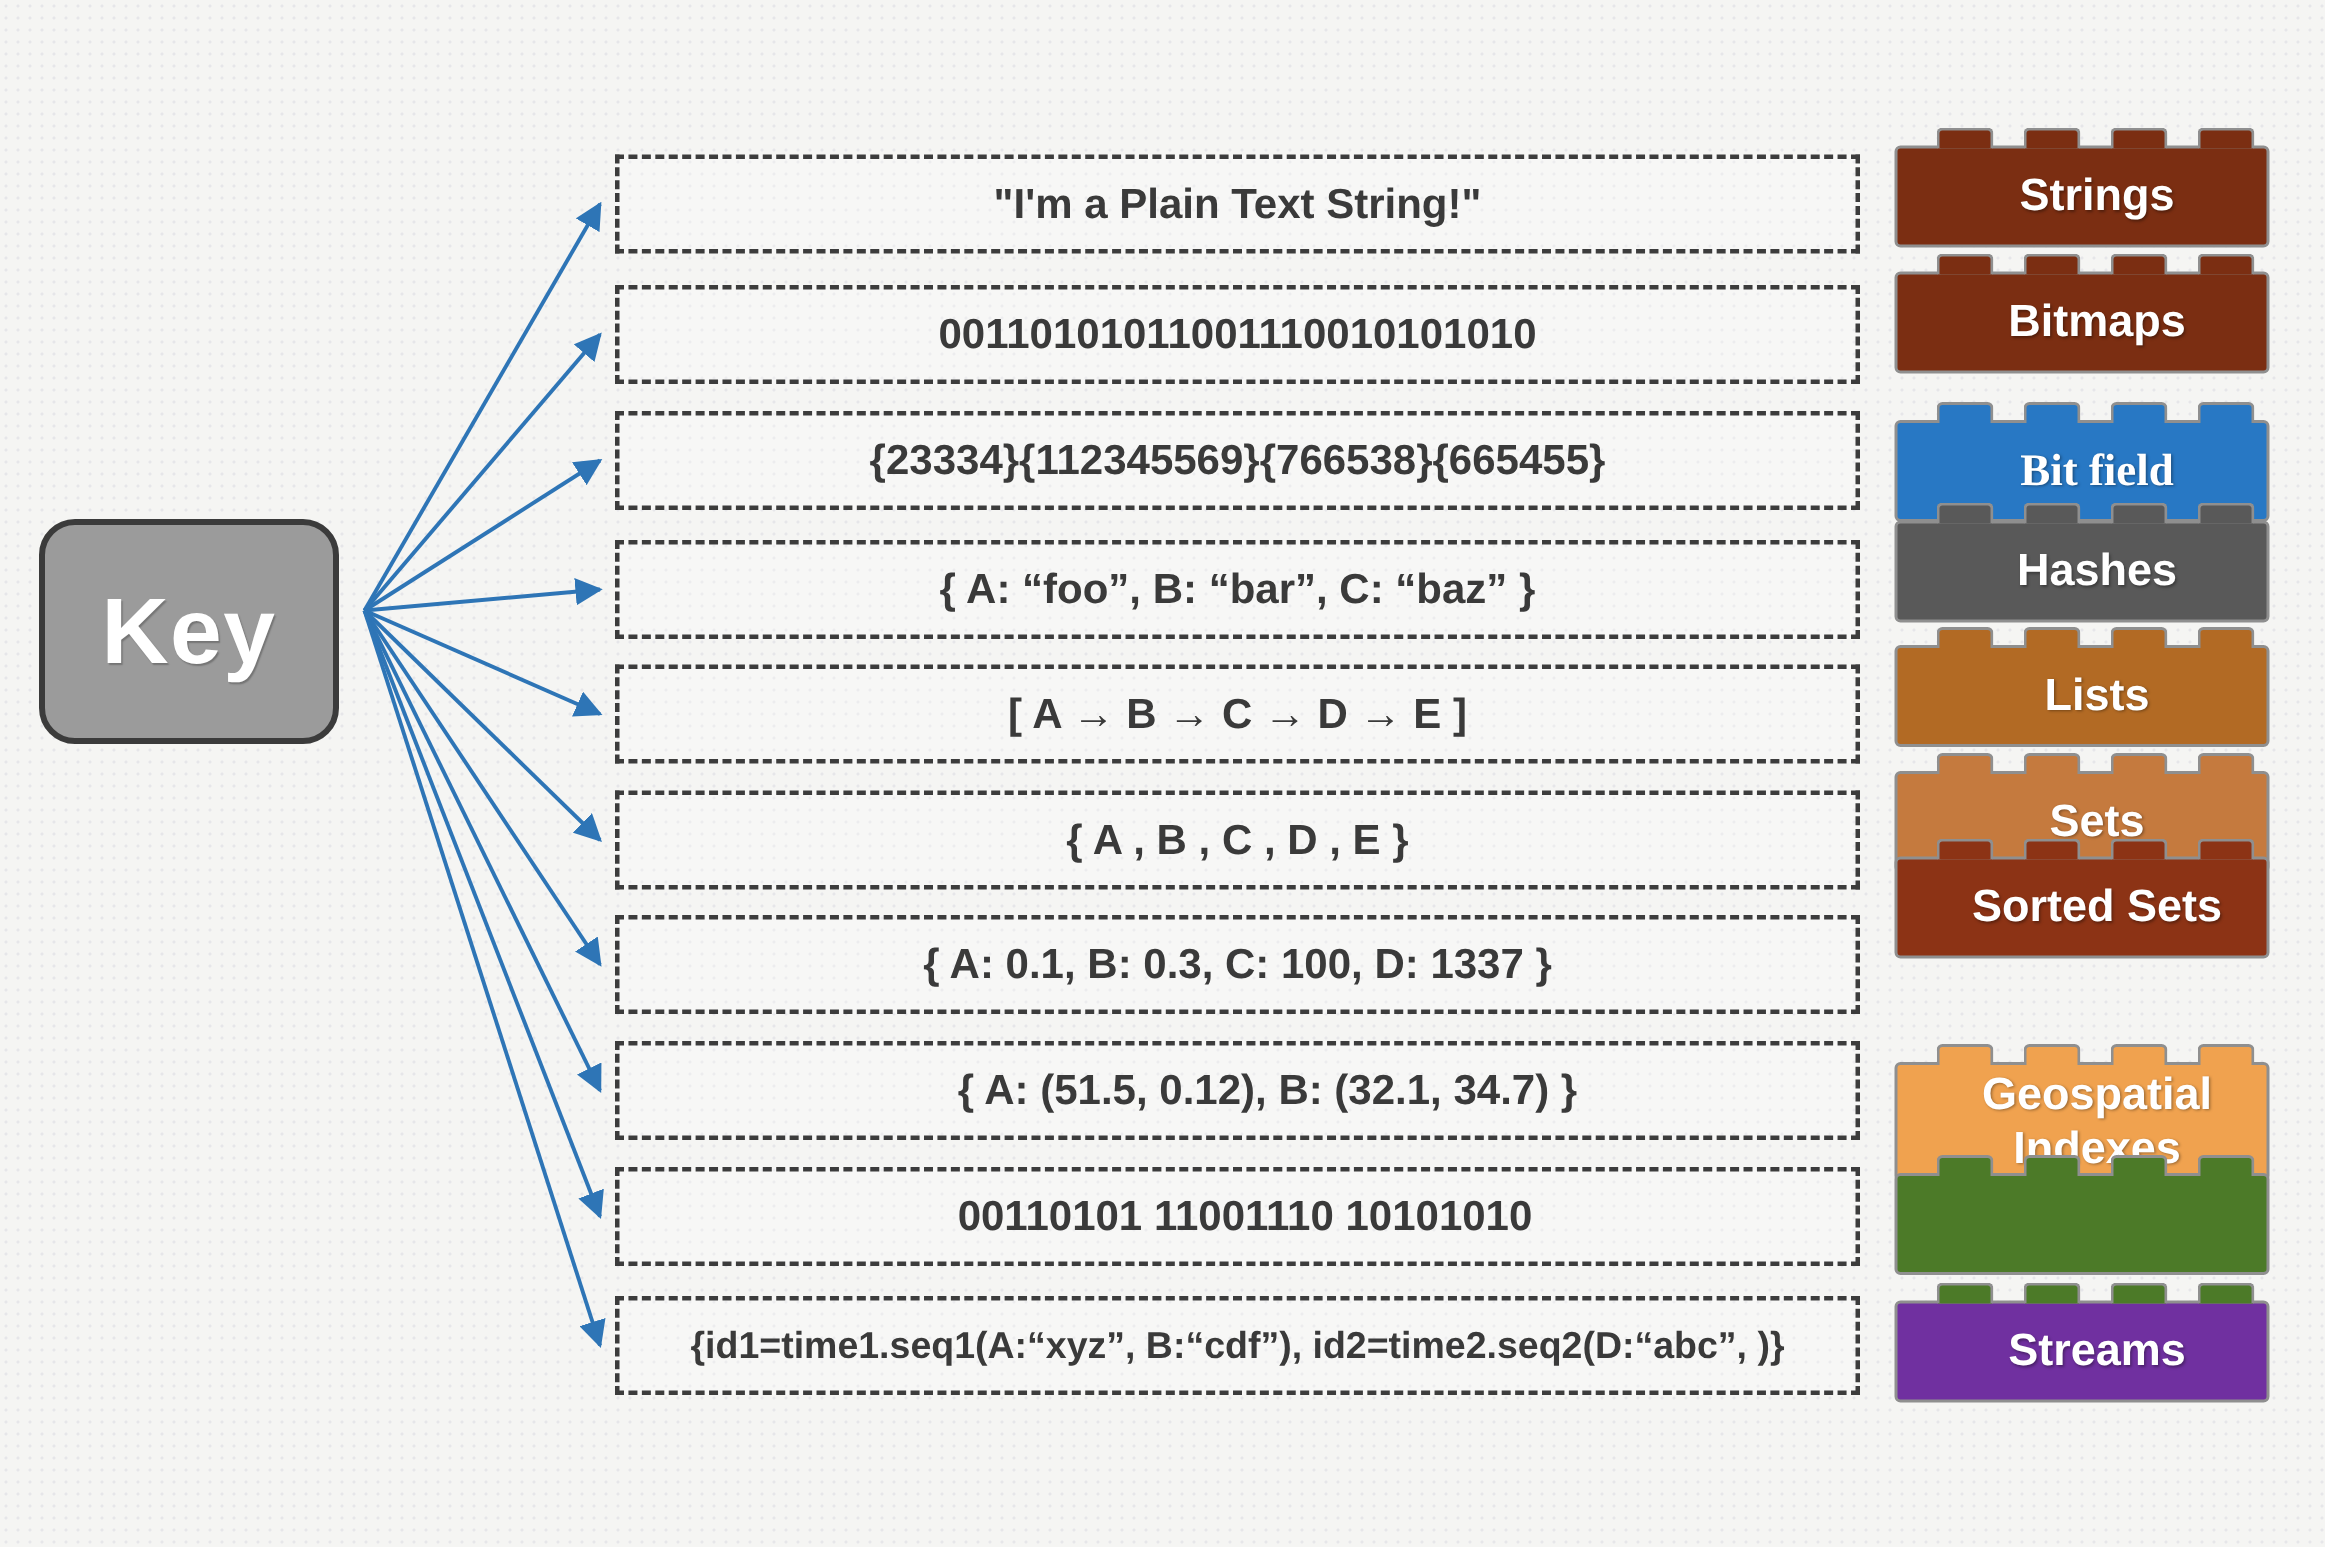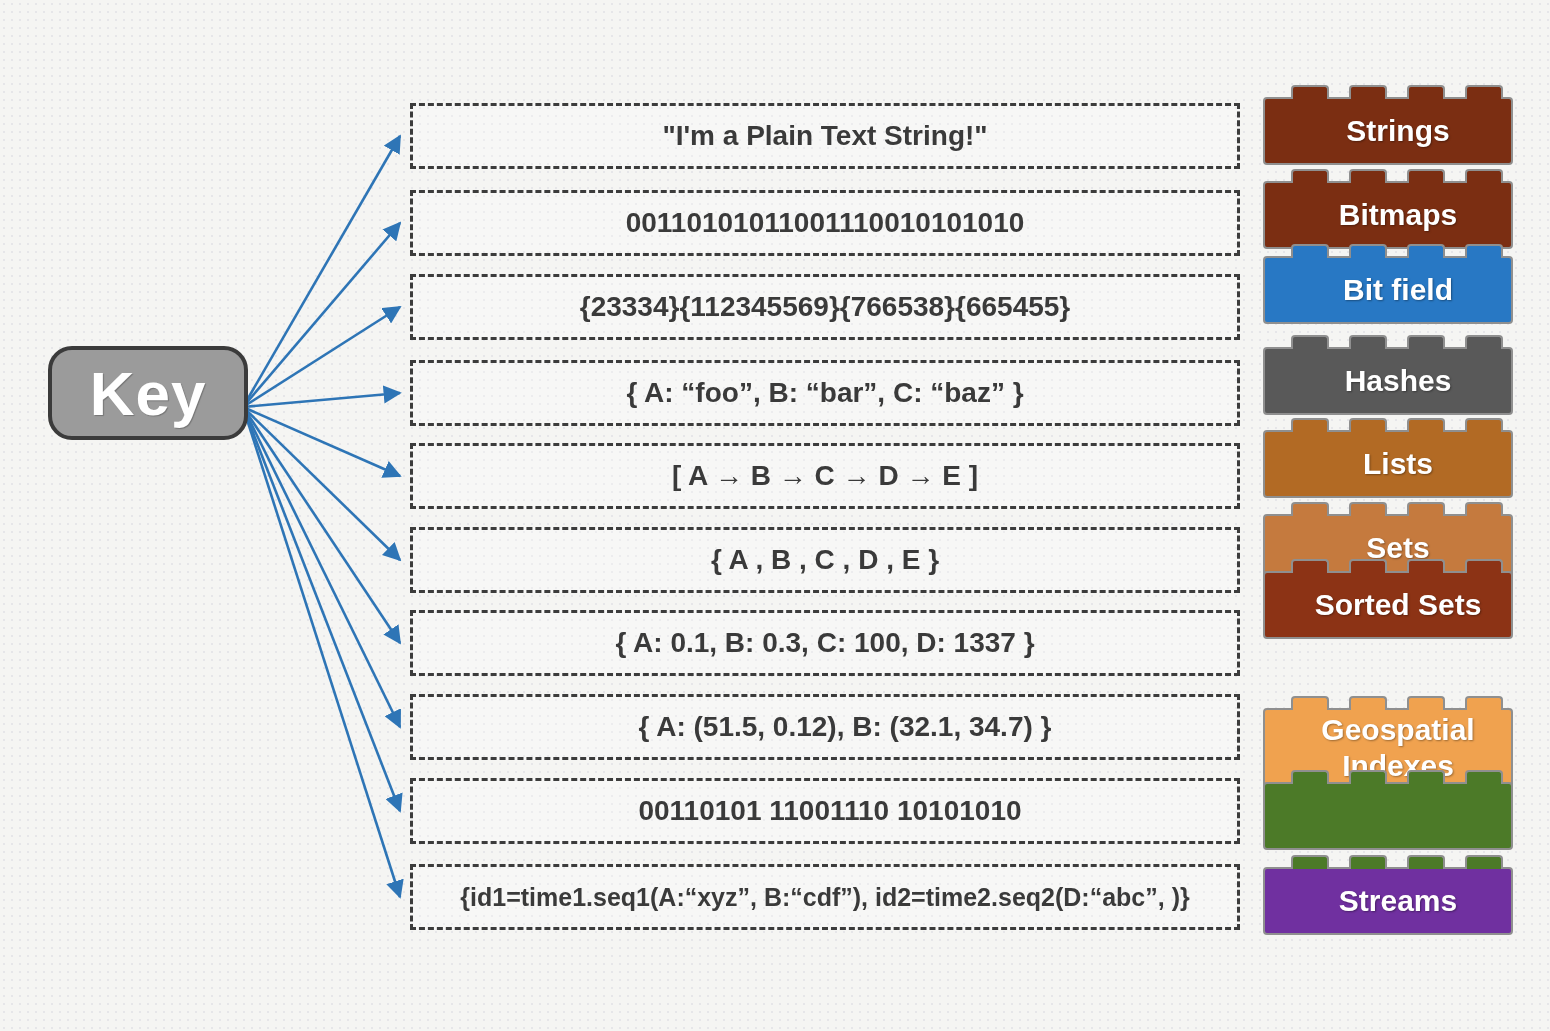--- a/index.html
+++ b/index.html
@@ -10,21 +10,21 @@
     overflow:hidden;
   }
   #canvas{
     position:relative;width:1550px;height:1031px;
     background-color:#f5f5f3;
     background-image:radial-gradient(#e6e6e9 1px, rgba(0,0,0,0) 1.1px);
     background-size:8px 8px;
   }
   
   #key{
-    position:absolute;left:48px;top:346px;width:200px;height:94px;
+    position:absolute;left:26px;top:346px;width:200px;height:150px;
     background:#9b9b9b;border:4px solid #3b3b3b;border-radius:24px;
     display:flex;align-items:center;justify-content:center;
     box-sizing:border-box;
   }
   #key span{
     color:#ffffff;font-size:62px;font-weight:bold;letter-spacing:1px;
     text-shadow:1px 1px 1px rgba(0,0,0,0.25);
   }
   
   .value-box{
@@ -121,21 +121,21 @@
         <div class="stud" style="left: 200px; background: rgb(123, 46, 18);"></div>
         <span class="brick-label">Strings</span>
       </div>
       <div class="brick" style="top: 181px; height: 68px; background: rgb(123, 46, 18);">
         <div class="stud" style="left: 26px; background: rgb(123, 46, 18);"></div>
         <div class="stud" style="left: 84px; background: rgb(123, 46, 18);"></div>
         <div class="stud" style="left: 142px; background: rgb(123, 46, 18);"></div>
         <div class="stud" style="left: 200px; background: rgb(123, 46, 18);"></div>
         <span class="brick-label">Bitmaps</span>
       </div>
-      <div class="brick" style="top: 256px; height: 68px; background: rgb(40, 120, 196);">
+      <div class="brick" style="top: 280px; height: 68px; background: rgb(40, 120, 196); font-family: Liberation Serif, serif;">
         <div class="stud" style="left: 26px; background: rgb(40, 120, 196);"></div>
         <div class="stud" style="left: 84px; background: rgb(40, 120, 196);"></div>
         <div class="stud" style="left: 142px; background: rgb(40, 120, 196);"></div>
         <div class="stud" style="left: 200px; background: rgb(40, 120, 196);"></div>
         <span class="brick-label">Bit field</span>
       </div>
       <div class="brick" style="top: 347px; height: 68px; background: rgb(89, 89, 89);">
         <div class="stud" style="left: 26px; background: rgb(89, 89, 89);"></div>
         <div class="stud" style="left: 84px; background: rgb(89, 89, 89);"></div>
         <div class="stud" style="left: 142px; background: rgb(89, 89, 89);"></div>

